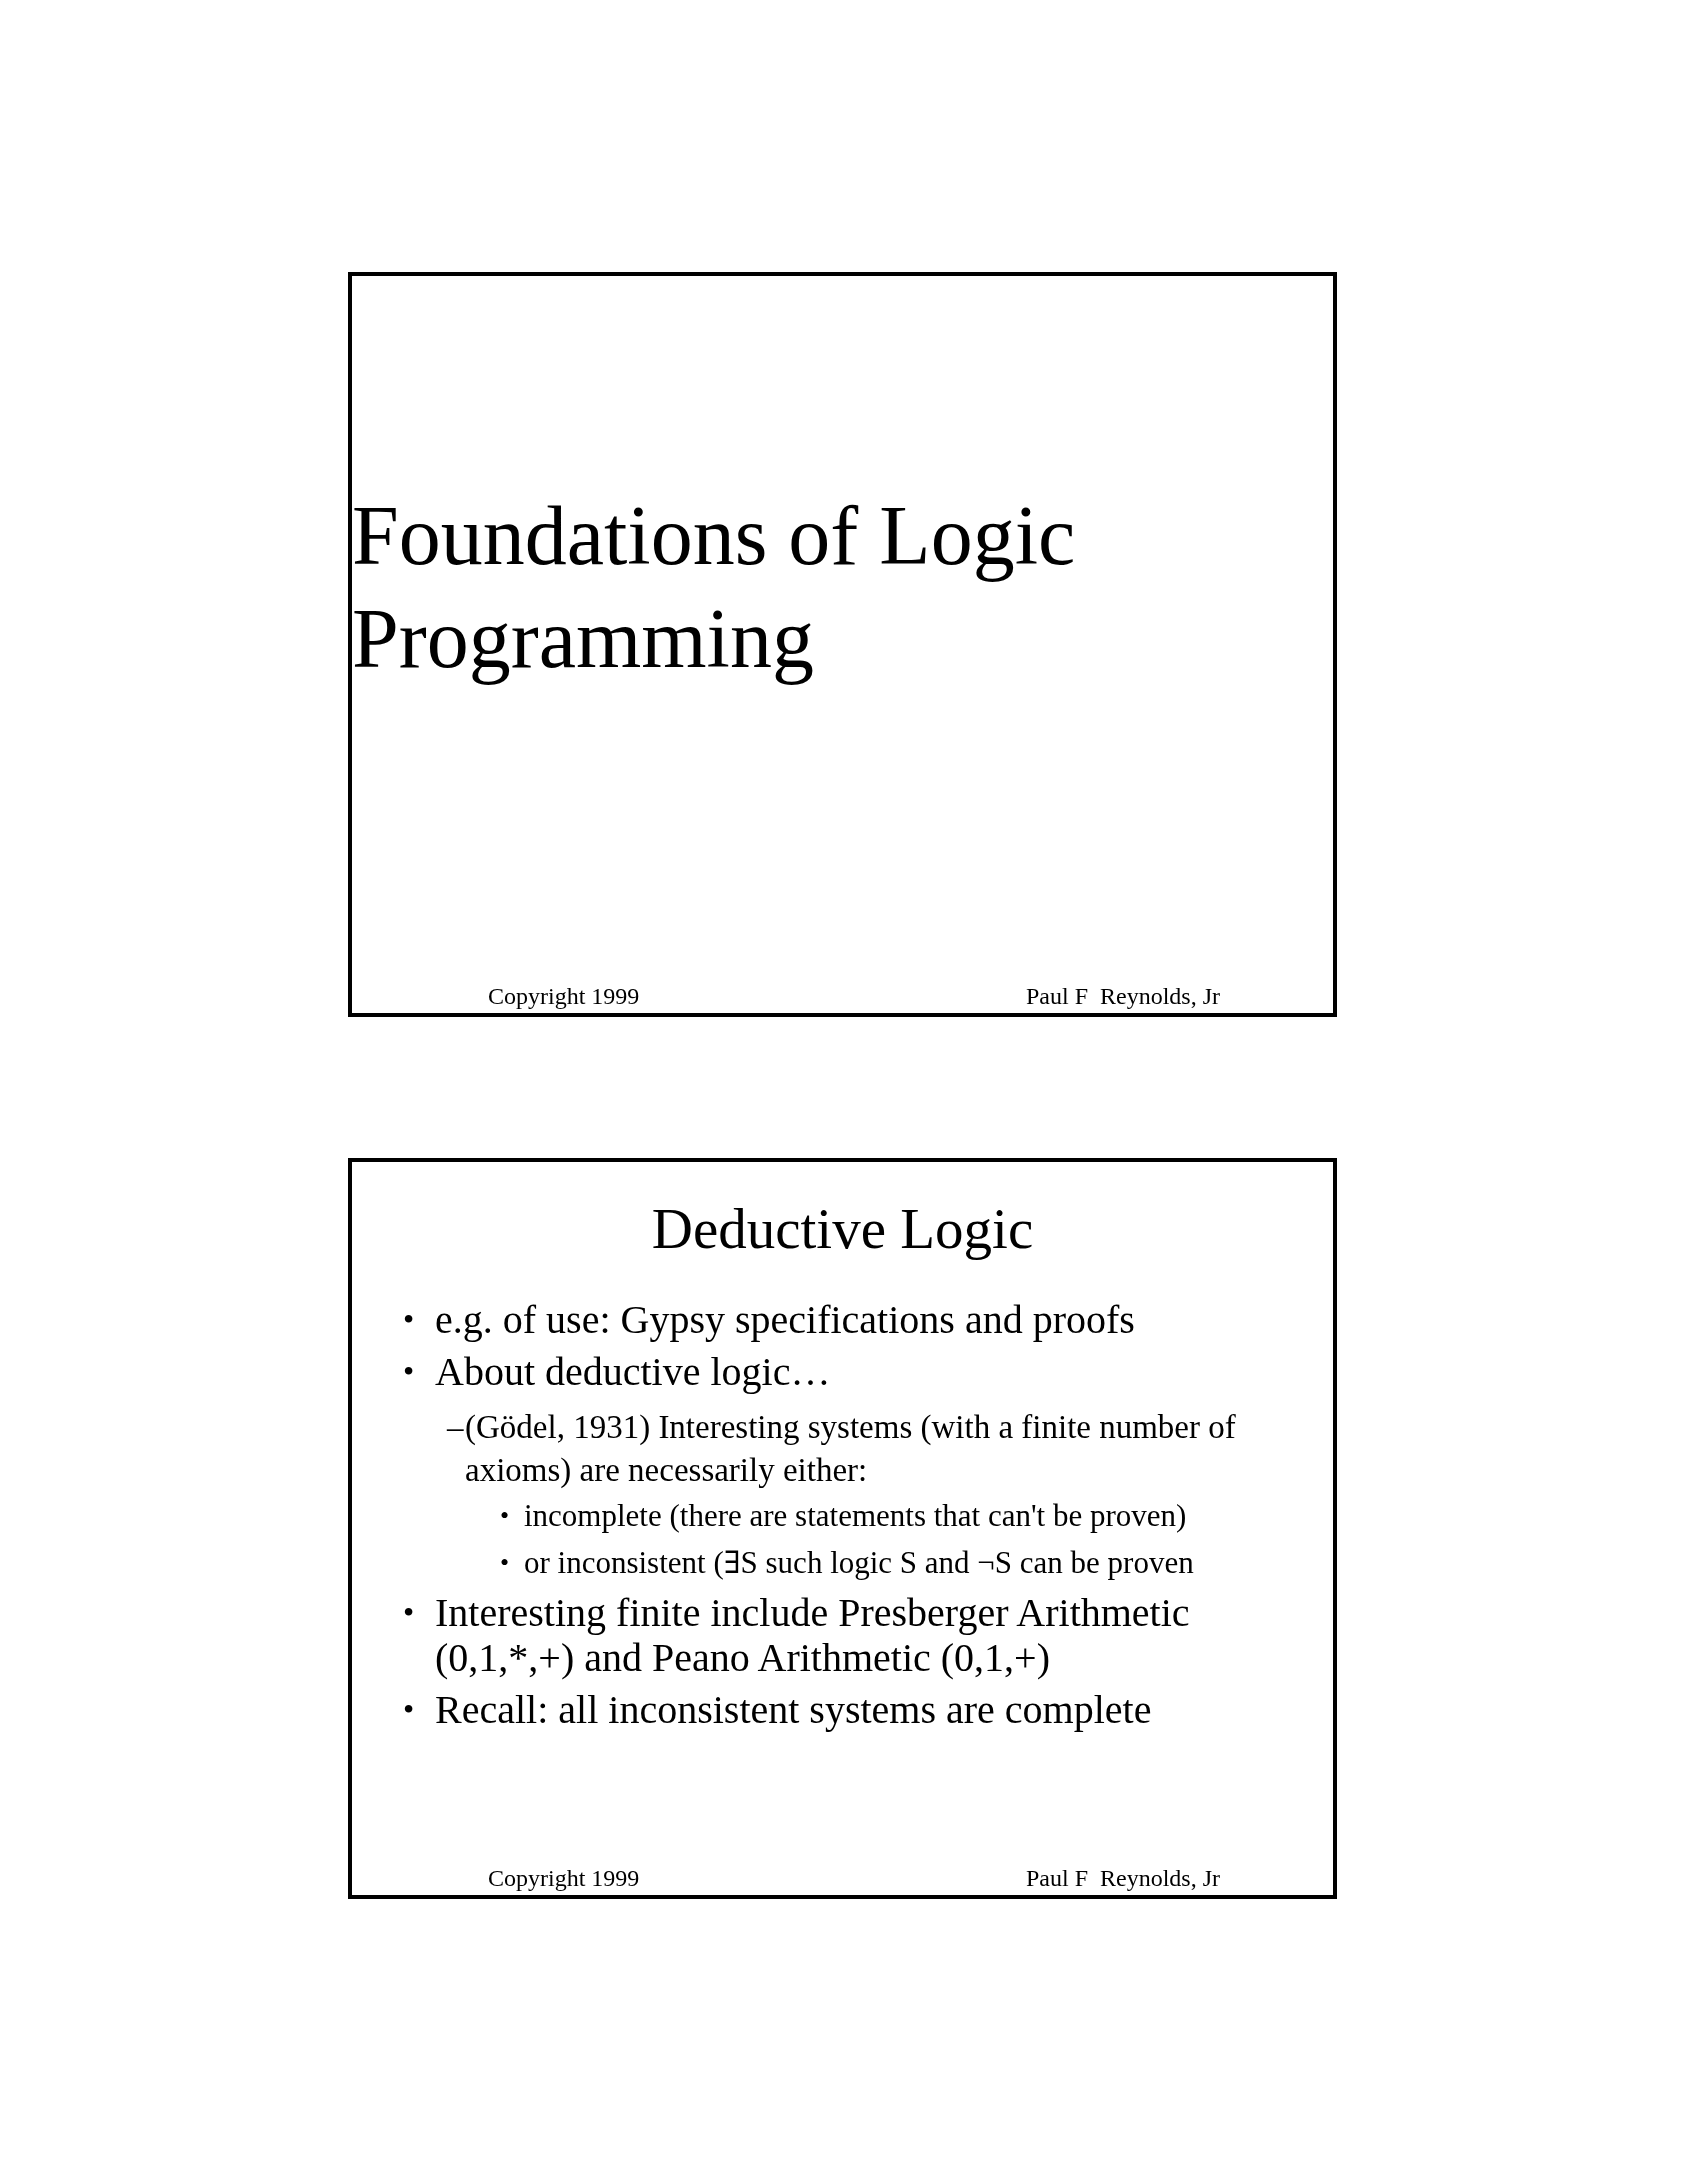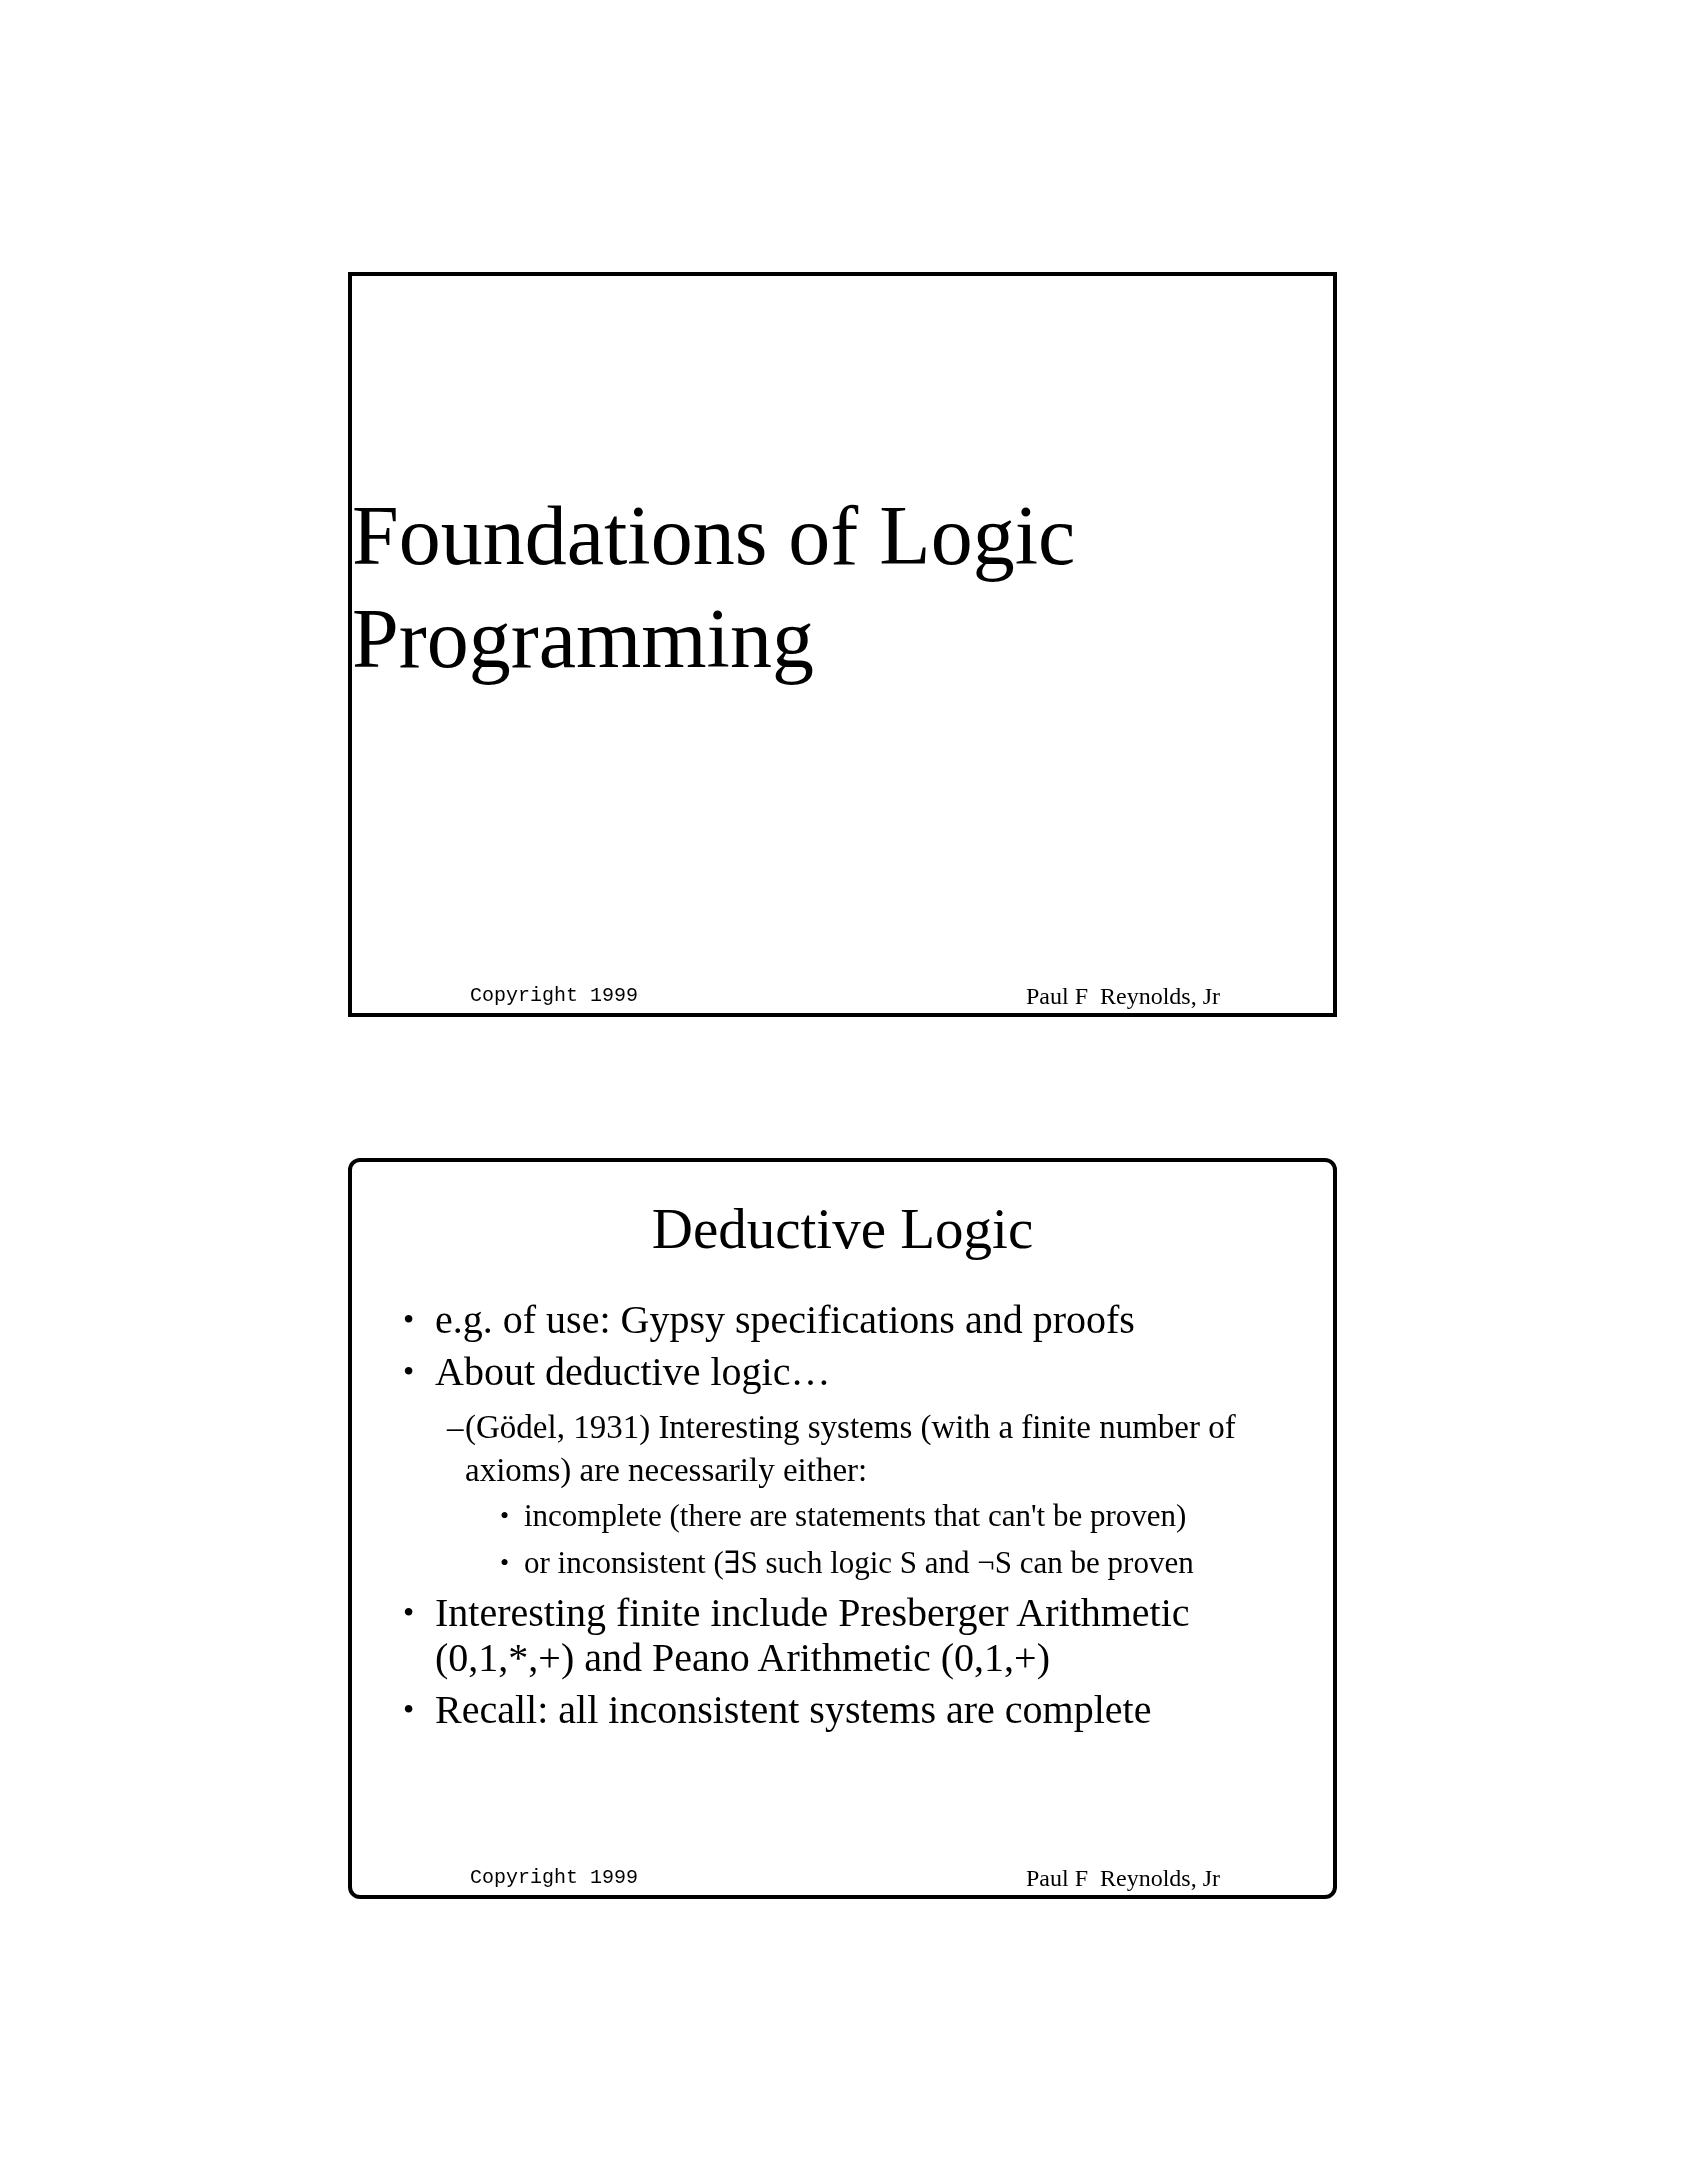--- a/index.html
+++ b/index.html
@@ -21,21 +21,21 @@
     background: #ffffff;
   }
   .slide {
     position: absolute;
     left: 348px;
     width: 981px;
     border: 4px solid #000000;
     background: #ffffff;
   }
   #slide-1 { top: 272px;  height: 737px; }
-  #slide-2 { top: 1158px; height: 733px; border-radius: 12px; }
+  #slide-2 { top: 1158px; height: 733px; }
 
   
   .title-slide-title {
     position: absolute;
     left: 0; right: 0;
     top: 208px;
     font-size: 84px;
     line-height: 103px;
     font-weight: normal;
   }
@@ -68,26 +68,25 @@
   .item.lvl3 { font-size: 31px; line-height: 40px; padding-left: 172px; margin-top: 7px; }
   .item.lvl2 + .item.lvl3 { margin-top: 4px; }
   .item:first-child { margin-top: 0; }
   .item.lvl1 .glyph { left: 51px;  font-size: 32px; line-height: 45px; }
   .item.lvl2 .glyph { left: 95px;  font-size: 33px; line-height: 43px; }
   .item.lvl3 .glyph { left: 148px; font-size: 26px; line-height: 40px; }
 
   
   .footer-left {
     position: absolute;
-    left: 118px;
+    left: 136px;
     bottom: 2px;
-    font-size: 20px;
+    font-size: 24px;
     line-height: 30px;
     white-space: pre;
-    font-family: Liberation Mono, monospace;
   }
   .footer-right {
     position: absolute;
     right: 113px;
     bottom: 2px;
     font-size: 24px;
     line-height: 30px;
     white-space: pre;
     margin-top: 12px;
   }

